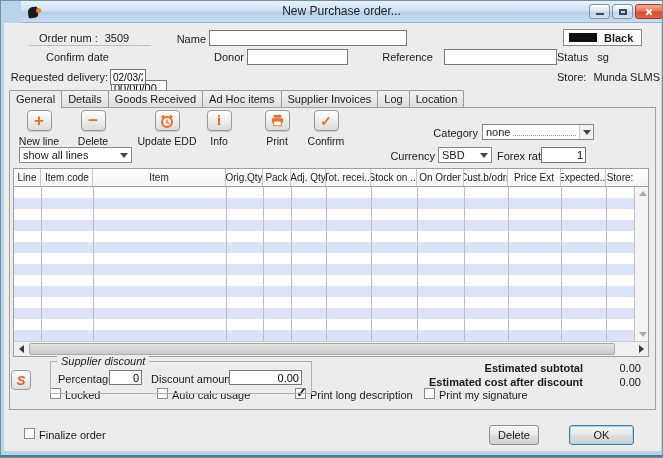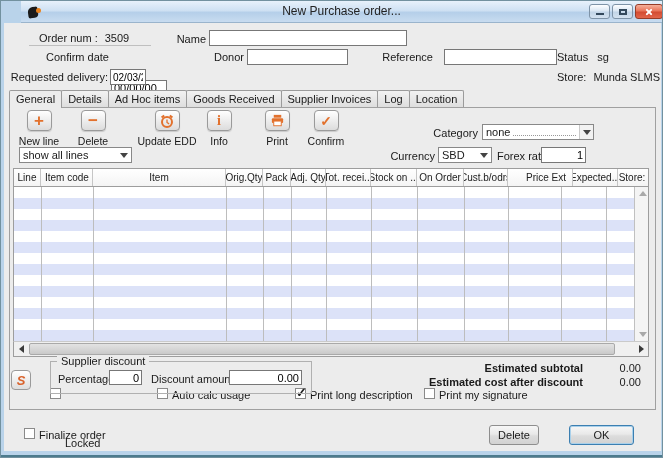--- a/index.html
+++ b/index.html
@@ -108,21 +108,21 @@
               border-left:5px solid #3a3a3a; }
   .hthumb { position:absolute; left:15px; top:1px; width:586px; height:12px;
             background:linear-gradient(#e3e3e3,#c9c9c9); border:1px solid #a9a9a9; border-radius:2px; }
   
   .sbtn { position:absolute; left:10px; top:369px; width:20px; height:20px;
           border:1px solid #9a9a9a; border-radius:4px; background:linear-gradient(#fff,#ddd);
           display:flex; align-items:center; justify-content:center; z-index:2; }
   .sglyph { color:#d9622b; font-weight:bold; font-style:italic; font-size:13px; }
   .fieldset { position:absolute; left:49px; top:360px; width:262px; height:33px;
               border:1px solid #b0b0b0; z-index:1; }
-  .legend { position:absolute; left:6px; top:-7px; background:#ececec; padding:0 4px; }
+  .legend { position:absolute; left:6px; top:-7px; background:#ececec; padding:0 4px;font-style:italic; }
   .cb { position:absolute; width:11px; height:11px; background:#fff; border:1px solid #8a8a8a; }
   .cb.checked::after { content:"\2713"; position:absolute; left:0px; top:-4px;
                        font-size:13px; font-weight:bold; color:#222; }
   
   .btn { position:absolute; height:20px; border:1px solid #8e8e8e; border-radius:3px;
          background:linear-gradient(#f7f7f7,#e9e9e9 45%,#dcdcdc 55%,#d2d2d2);
          display:flex; align-items:center; justify-content:center; font-size:11px; z-index:2; }
   .btn.default { border-color:#3c7fb1; box-shadow:0 0 0 1px #a9d0ea inset; }
 </style>
 </head>
@@ -152,20 +152,24 @@
 
   <div class="abs lbl" style="left:38px;top:31px;">
     <span>Order num :</span>
     <span style="margin-left:4px;">3509</span>
   </div>
   <div class="underline" style="left:28px;top:44px;width:122px;"></div>
 
   <div class="abs lbl r" style="left:160px;top:32px;width:45px;">Name</div>
   <input class="fld" style="left: 208px; top: 29px; width: 198px;" value="">
 
+  <div class="swatch">
+    <div class="chip"></div>
+    <div class="txt">Black</div>
+  </div>
 
   <div class="abs lbl r" style="left:18px;top:50px;width:90px;">Confirm date</div>
   <input class="fld" style="left: 110px; top: 48px; width: 56px; margin-top: 31px;" value="00/00/00">
 
   <div class="abs lbl r" style="left:200px;top:50px;width:43px;">Donor</div>
   <input class="fld" style="left: 246px; top: 48px; width: 101px;" value="">
 
   <div class="abs lbl r" style="left:372px;top:50px;width:60px;">Reference</div>
   <input class="fld" style="left: 443px; top: 48px; width: 113px;" value="">
 
@@ -178,22 +182,22 @@
   <input class="fld" style="left: 109px; top: 68px; width: 36px; font-size: 10px;" value="02/03/2015">
 
   <div class="abs lbl" style="left:556px;top:70px;">
     <span>Store:</span>
     <span style="margin-left:4px;">Munda SLMS</span>
   </div>
 
   <div class="tabs">
     <div class="tab active">General</div>
     <div class="tab">Details</div>
+    <div class="tab">Goods Received</div>
     <div class="tab">Ad Hoc items</div>
-    <div class="tab">Goods Received</div>
     <div class="tab">Supplier Invoices</div>
     <div class="tab">Log</div>
     <div class="tab">Location</div>
   </div>
   <div class="panel"></div>
 
   <div class="tool" style="left:1px;">
     <span class="ibox"><span class="ig plus">+</span></span>
     <span class="cap">New line</span>
   </div>
@@ -262,21 +266,21 @@
     <div class="th" style="width:27px;">Line</div>
     <div class="th left" style="width:52px;">Item code</div>
     <div class="th" style="width:133px;">Item</div>
     <div class="th" style="width:37px;">Orig.Qty</div>
     <div class="th" style="width:28px;">Pack</div>
     <div class="th" style="width:35px;">Adj. Qty</div>
     <div class="th" style="width:45px;">Tot. recei...</div>
     <div class="th" style="width:46px;">Stock on ...</div>
     <div class="th" style="width:47px;">On Order</div>
     <div class="th" style="width:44px;">Cust.b/odrs</div>
-    <div class="th" style="width:53px;margin-left:12px;">Price Ext</div>
+    <div class="th" style="width:53px;">Price Ext</div>
     <div class="th" style="width:45px;">Expected...</div>
     <div class="th" style="width:28px;border-right:none;">Store:</div>
   </div>
   <div class="tbody">
     <div class="rows">
         <div class="trow"></div>
         <div class="trow alt"></div>
         <div class="trow"></div>
         <div class="trow alt"></div>
         <div class="trow"></div>
@@ -331,21 +335,21 @@
   <input class="fld num" style="left: 108px; top: 369px; width: 33px; height: 15px; z-index: 2;" value="0">
   <div class="abs lbl" style="left:150px;top:372px;z-index:2;">Discount amount</div>
   <input class="fld num" style="left: 228px; top: 369px; width: 73px; height: 15px; z-index: 2;" value="0.00">
 
   <div class="abs lbl r" style="left:420px;top:361px;width:162px;font-weight:bold;">Estimated subtotal</div>
   <div class="abs lbl r" style="left:598px;top:361px;width:42px;">0.00</div>
   <div class="abs lbl r" style="left:400px;top:375px;width:182px;font-weight:bold;">Estimated cost after discount</div>
   <div class="abs lbl r" style="left:598px;top:375px;width:42px;">0.00</div>
 
   <div class="cb" style="left:49px;top:387px;"></div>
-  <div class="abs lbl" style="left:64px;top:388px;margin-top:48px;">Locked</div>
+  <div class="abs lbl" style="left:64px;top:388px;">Locked</div>
   <div class="cb" style="left:156px;top:387px;"></div>
   <div class="abs lbl" style="left:171px;top:388px;">Auto calc usage</div>
   <div class="cb checked" style="left:294px;top:387px;"></div>
   <div class="abs lbl" style="left:309px;top:388px;">Print long description</div>
   <div class="cb" style="left:423px;top:387px;"></div>
   <div class="abs lbl" style="left:438px;top:388px;">Print my signature</div>
 
   <div class="cb" style="left:23px;top:427px;"></div>
   <div class="abs lbl" style="left:38px;top:428px;">Finalize order</div>
   <div class="btn" style="left:488px;top:424px;width:50px;">Delete</div>

